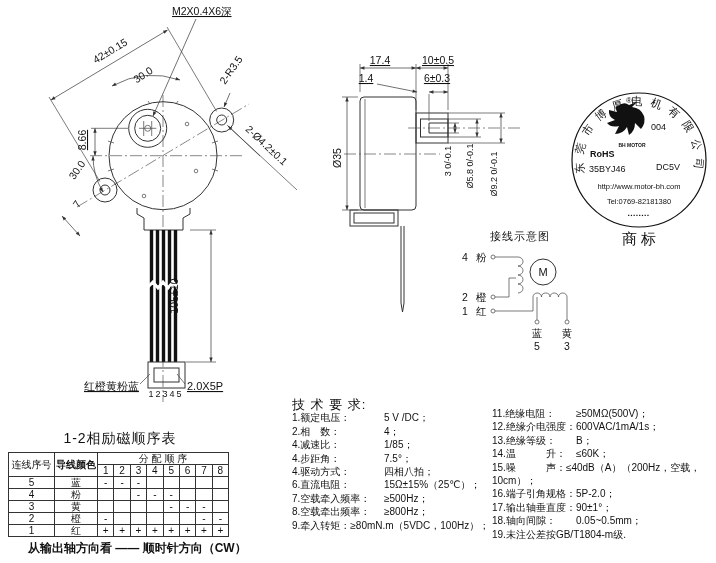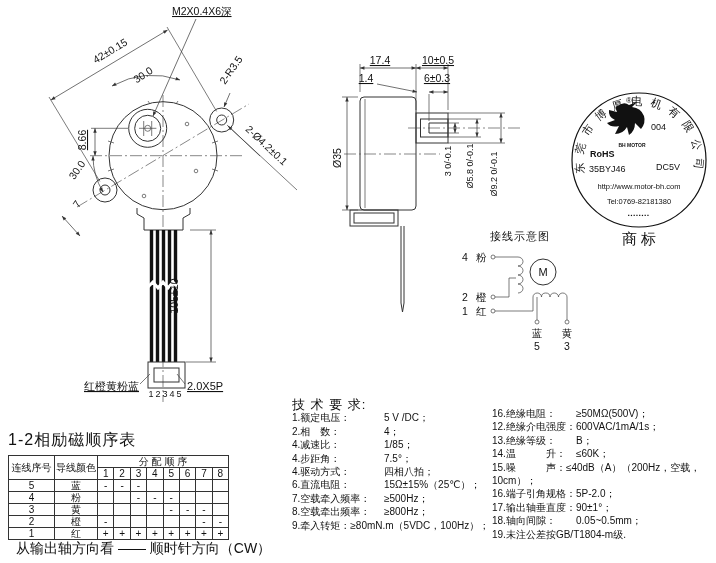--- a/index.html
+++ b/index.html
@@ -10,26 +10,26 @@
   svg .thin{stroke:#444;fill:none;stroke-width:.7;}
   svg .cl{stroke:#555;fill:none;stroke-width:.7;stroke-dasharray:12 3 2 3;}
   svg .dl{stroke:#333;fill:none;stroke-width:.7;marker-start:url(#ar);marker-end:url(#ar);}
   svg .ld{stroke:#333;fill:none;stroke-width:.7;marker-end:url(#ar);}
   svg .wire{stroke:#111;stroke-width:3.4;fill:none;}
   svg text{fill:#111;font-family:"Liberation Sans","DejaVu Sans",sans-serif;font-size:10.5px;}
   svg .t9{font-size:9px;} svg .t8{font-size:8px;} svg .t11{font-size:11px;}
   svg .u{text-decoration:underline;}
   svg .mid{text-anchor:middle;}
   .table-block{position:absolute;left:8px;top:430px;width:224px;}
-  .tbl-title{text-align:left;font-size:16px;margin-bottom:4px;letter-spacing:1px;}
+  .tbl-title{text-align:center;font-size:14px;margin-bottom:4px;letter-spacing:1px;}
   table.exc{border-collapse:collapse;table-layout:fixed;width:221px;font-size:10px;}
   table.exc th,table.exc td{border:1px solid #333;text-align:center;font-weight:normal;
       padding:0;height:11px;line-height:11px;overflow:hidden;}
-  table.exc .w1{width:45px;} table.exc .w2{width:42px;}
-  .tbl-footer{position:absolute;left:8px;top:110px;width:230px;font-size:14px;white-space:nowrap;}
+  table.exc .w1{width:45px;} table.exc .w2{width:42px;font-weight:bold;}
+  .tbl-footer{position:absolute;left:20px;top:110px;width:230px;font-size:12px;white-space:nowrap;font-weight:bold;}
   .tech-left{position:absolute;left:292px;top:398px;width:200px;}
   .tech-right{position:absolute;left:492px;top:407px;width:221px;}
   .t-row{display:flex;line-height:13.4px;font-size:10px;}
   .tech-right .t-row{display:block;}
   .t-label{min-width:92px;white-space:pre-wrap;}
   .tech-right .t-label{min-width:0;display:inline-block;}
   .tech-right .t-row.pair .t-label{min-width:84px;}
   .t-row.flow .t-label{min-width:0;}
   .t-val{white-space:pre-wrap;}
   .t-title{font-size:13px;letter-spacing:1px;}
@@ -366,21 +366,21 @@
         <span class="t-label">8.空载牵出频率：</span>
         <span class="t-val">≥800Hz；</span>
       </div>
   <div class="t-row flow">
         <span class="t-label">9.牵入转矩：</span>
         <span class="t-val">≥80mN.m（5VDC，100Hz）；</span>
       </div>
 </div>
 
 <div class="tech-right">
-  <div class="t-row pair"><span class="t-label">16.绝缘电阻：</span><span class="t-val">≥50MΩ(500V)；</span></div>
+  <div class="t-row pair"><span class="t-label">11.绝缘电阻：</span><span class="t-val">≥50MΩ(500V)；</span></div>
   <div class="t-row pair"><span class="t-label">12.绝缘介电强度：</span><span class="t-val">600VAC/1mA/1s；</span></div>
   <div class="t-row pair"><span class="t-label">13.绝缘等级：</span><span class="t-val">B；</span></div>
   <div class="t-row pair"><span class="t-label">14.温　　　升：</span><span class="t-val">≤60K；</span></div>
   <div class="t-row flow"><span class="t-label">15.噪　　　声：≤40dB（A）（200Hz，空载，10cm）；</span></div>
   <div class="t-row pair"><span class="t-label">16.端子引角规格：</span><span class="t-val">5P-2.0；</span></div>
   <div class="t-row pair"><span class="t-label">17.输出轴垂直度：</span><span class="t-val">90±1°；</span></div>
   <div class="t-row pair"><span class="t-label">18.轴向间隙：</span><span class="t-val">0.05~0.5mm；</span></div>
   <div class="t-row flow"><span class="t-label">19.未注公差按GB/T1804-m级.</span></div>
 </div>
 

